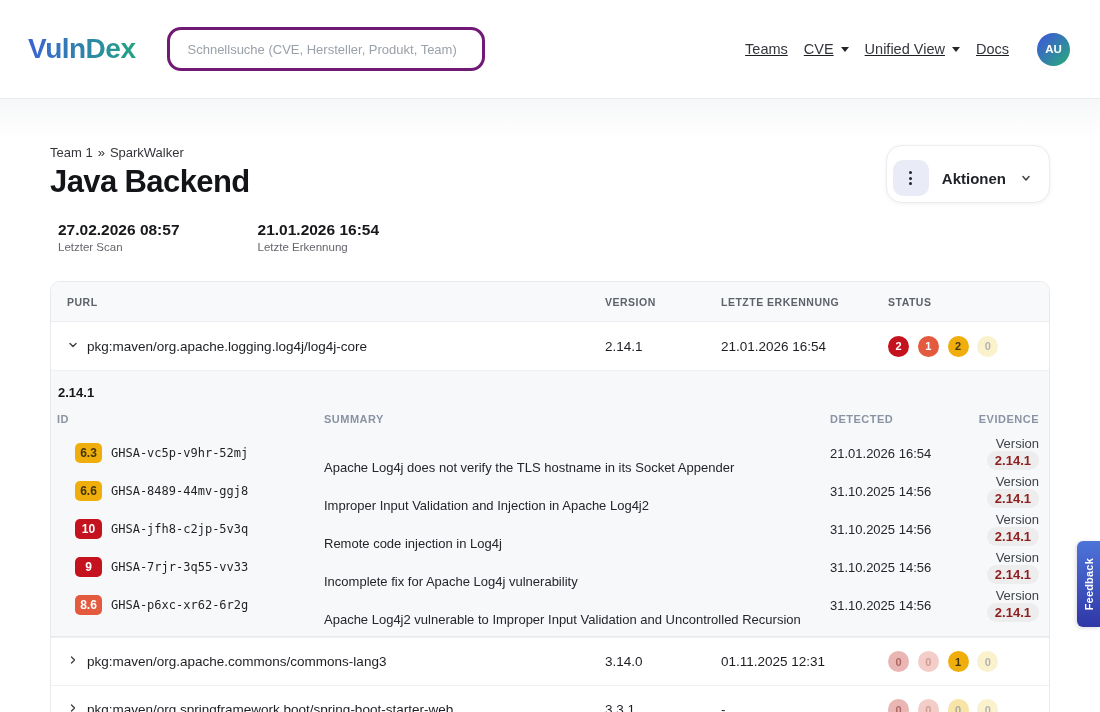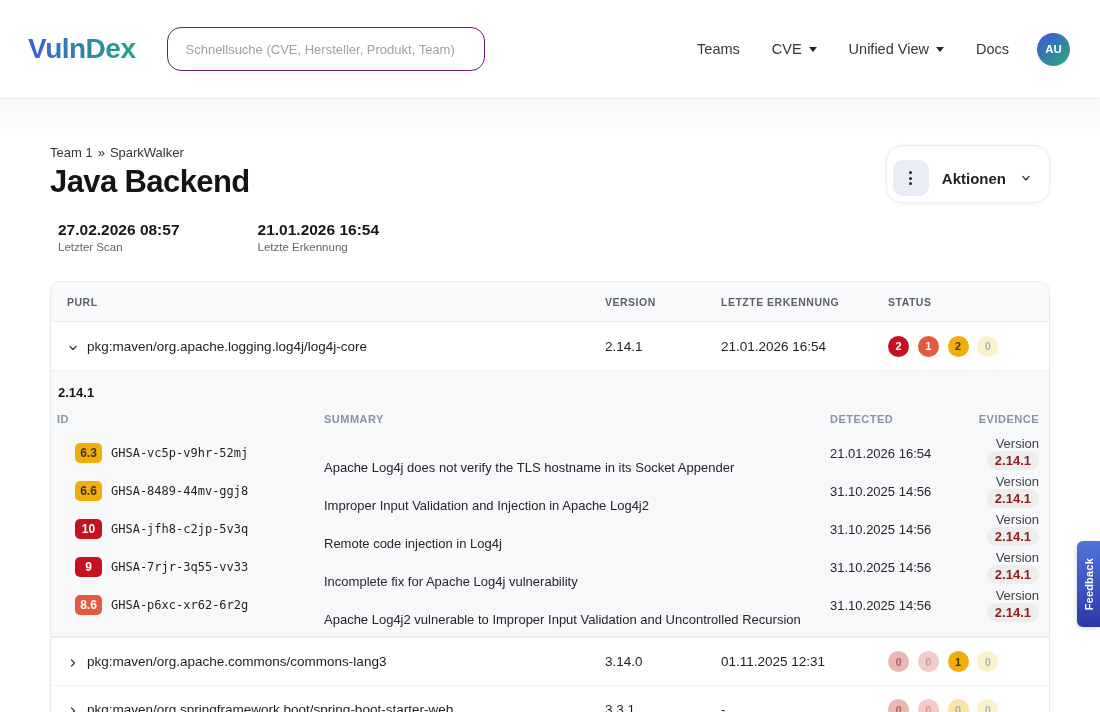--- a/index.html
+++ b/index.html
@@ -6,25 +6,25 @@
   html,body { width:1100px; height:712px; overflow:hidden; background:#fff;
               font-family:"Liberation Sans", sans-serif; color:#1c1e22; position:relative; }
 
   
   .topbar { height:99px; display:flex; align-items:center; padding:0 30px 0 28px;
             background:#fff; border-bottom:1px solid #e9ebee; }
   .logo { font-size:28px; font-weight:700; letter-spacing:-0.5px;
           background:linear-gradient(90deg,#3b63d3,#23a383);
           -webkit-background-clip:text; background-clip:text; color:transparent;
           margin-right:31px; cursor:pointer; }
-  .search-input { width:318px; height:44px; border:1px solid #701a75; border-radius:14px;
+  .search-input { width:318px; height:44px; border:3px solid #701a75; border-radius:14px;
           padding:8px 18px; font-size:13px; font-family:"Liberation Sans",sans-serif;
           color:#333; background:#fff; outline:none; }
   .search-input::placeholder { color:#9aa1a9; }
-  .nav { margin-left:auto; display:flex; gap:32px; }
+  .nav { margin-left:auto; display:flex; gap:16px;text-decoration:underline; }
   .nav-item { font-size:14.5px; color:#33363c; cursor:pointer; display:flex; align-items:center; gap:7px; }
   .caret { width:0; height:0; border-left:4px solid transparent; border-right:4px solid transparent;
            border-top:5px solid #24262b; display:inline-block; }
   .avatar { width:33px; height:33px; border-radius:50%; margin-left:28px;
             background:linear-gradient(135deg,#3b5fd0 15%,#2aa482 90%);
             color:#fff; font-size:11.5px; font-weight:700; display:flex;
             align-items:center; justify-content:center;
             box-shadow:0 0 0 3px #fff, 0 1px 4px rgba(0,0,0,.18); cursor:pointer; }
   .hero-fade { height:40px; background:linear-gradient(#f6f7f8,#ffffff); }
 
@@ -47,21 +47,21 @@
   .stat-value { font-size:15.5px; font-weight:600; color:#17181b; }
   .stat-label { font-size:11.5px; color:#63666b; margin-top:2px; }
 
   
   .card { margin-top:28px; border:1px solid #e7e9ec; border-radius:10px; background:#fff; overflow:hidden; }
   .tgrid { display:grid; grid-template-columns:1fr 116px 167px 161px; align-items:center; padding-left:16px; }
   .thead { height:40px; background:#f8f9fa; border-bottom:1px solid #eceef1;
            font-size:10.5px; font-weight:700; letter-spacing:0.5px; color:#5d626b; }
   .prow { height:48px; font-size:13.5px; color:#1c1e22; background:#fff; cursor:pointer; }
   .prow + .prow, .prow.after-exp { border-top:1px solid #eef0f2; }
-  .purl-cell { display:flex; align-items:flex-end; gap:8px; }
+  .purl-cell { display:flex; align-items:flex-start; gap:8px; }
   .chev { display:inline-flex; cursor:pointer; }
 
   .cnt { width:21px; height:21px; border-radius:50%; display:inline-flex; align-items:center;
          justify-content:center; font-size:11px; font-weight:700; margin-right:5px; }
   .cnt.critical.on  { background:#c5121f; color:#fff; }
   .cnt.high.on      { background:#e45a3e; color:#fff; }
   .cnt.medium.on    { background:#efae0c; color:#45360a; }
   .cnt.critical.off { background:#e9b6b4; color:#ad6663; }
   .cnt.high.off     { background:#f3cdc8; color:#d29b93; }
   .cnt.medium.off   { background:#f7e4a6; color:#a9a9a4; }

